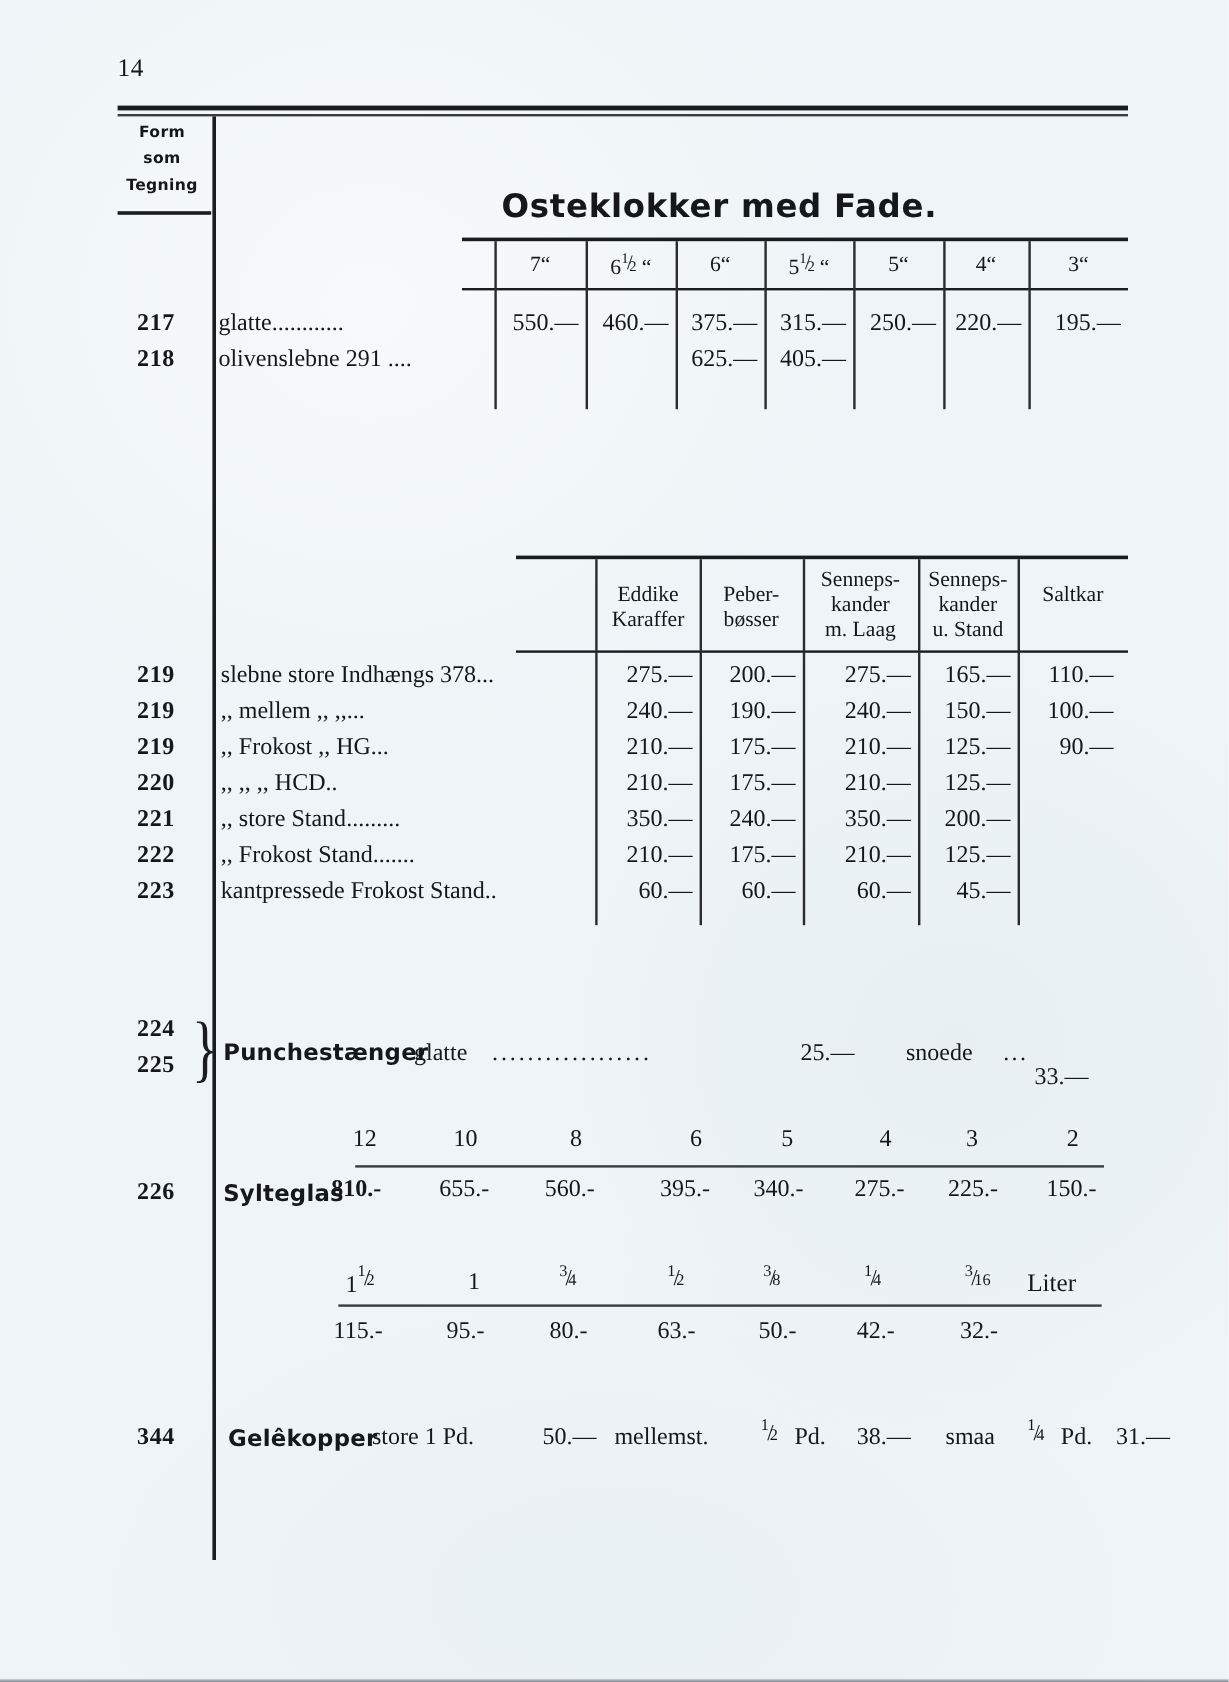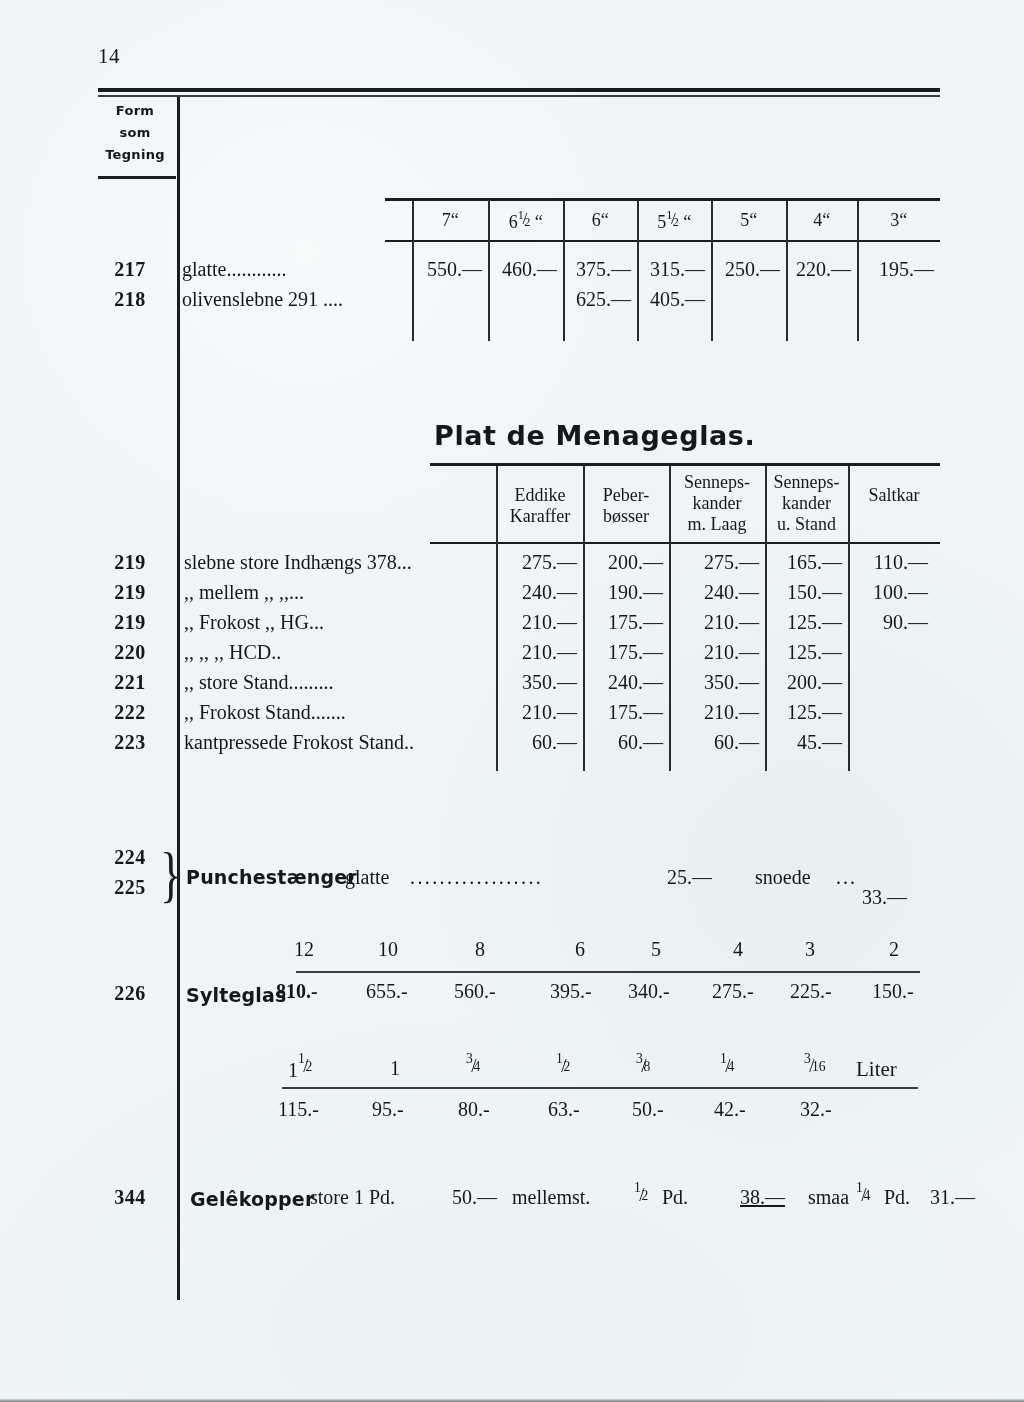--- a/index.html
+++ b/index.html
@@ -190,20 +190,21 @@
 
   <div class="vrule" style="left:177px; top:97px; height:1203px; width:3px;"></div>
 
   <div id="stub" class="ink">
     <div>Form</div>
     <div>som</div>
     <div>Tegning</div>
   </div>
   <div id="stub-underline"></div>
 
+  <div class="section-title ink" style="left:418px; top:157px; font-size:27px;">Osteklokker med Fade.</div>
 
   <div class="rule-thick" style="left:385px; top:198px; width:555px; height:3px;"></div>
 
   <div class="rule-thick" style="left:385px; top:240px; width:555px; height:2px;"></div>
 
   <div class="vrule thin" style="left:412px; top:201px; height:140px;"></div>
   <div class="vrule thin" style="left:488px; top:201px; height:140px;"></div>
   <div class="vrule thin" style="left:563px; top:201px; height:140px;"></div>
   <div class="vrule thin" style="left:637px; top:201px; height:140px;"></div>
   <div class="vrule thin" style="left:711px; top:201px; height:140px;"></div>
@@ -245,21 +246,20 @@
   <div class="num ink" style="left:857px; top:258px; width:77px;">195.—</div>
 
   <div class="form-no ink" style="left:100px; top:288px;">218</div>
   <div class="rowlabel ink" style="left:182px; top:288px;">
     <span>olivenslebne  291</span>
     <span>....</span>
   </div>
   <div class="num ink" style="left:562px; top:288px; width:69px;">625.—</div>
   <div class="num ink" style="left:637px; top:288px; width:68px;">405.—</div>
 
-  <div class="section-title ink" style="left:434px; top:420px; font-size:27px;">Plat de Menageglas.</div>
 
   <div class="rule-thick" style="left:430px; top:463px; width:510px; height:3px;"></div>
   <div class="rule-thick" style="left:430px; top:542px; width:510px; height:2px;"></div>
 
   <div class="vrule thin" style="left:496px; top:466px; height:305px;"></div>
   <div class="vrule thin" style="left:583px; top:466px; height:305px;"></div>
   <div class="vrule thin" style="left:669px; top:466px; height:305px;"></div>
   <div class="vrule thin" style="left:765px; top:466px; height:305px;"></div>
   <div class="vrule thin" style="left:848px; top:466px; height:305px;"></div>
 
@@ -419,22 +419,22 @@
 
   <div class="form-no ink" style="left:100px; top:1186px;">344</div>
   <div class="boldname ink" style="left:190px; top:1188px; font-size:19px;">Gelêkopper</div>
   <div class="abs ink" style="left:310px; top:1186px; font-size:20px;">store 1 Pd.</div>
   <div class="abs ink" style="left:452px; top:1186px; font-size:20px;">50.—</div>
   <div class="abs ink" style="left:512px; top:1186px; font-size:20px;">mellemst.</div>
   <div class="abs ink" style="left:634px; top:1186px; font-size:20px;">
     <span class="frac"><span class="n">1</span><span class="s">/</span><span class="d">2</span></span>
   </div>
   <div class="abs ink" style="left:662px; top:1186px; font-size:20px;">Pd.</div>
-  <div class="abs ink" style="left:740px; top:1186px; font-size:20px;text-decoration:underline;">38.—</div>
-  <div class="abs ink" style="left:808px; top:1186px; font-size:20px;">smaa</div>
+  <div class="abs ink" style="left:714px; top:1186px; font-size:20px;">38.—</div>
+  <div class="abs ink" style="left:788px; top:1186px; font-size:20px;">smaa</div>
   <div class="abs ink" style="left:856px; top:1186px; font-size:20px;">
     <span class="frac"><span class="n">1</span><span class="s">/</span><span class="d">4</span></span>
   </div>
   <div class="abs ink" style="left:884px; top:1186px; font-size:20px;">Pd.</div>
   <div class="abs ink" style="left:930px; top:1186px; font-size:20px;">31.—</div>
 
   <div class="bottom-edge"></div>
 
 </div>
 

